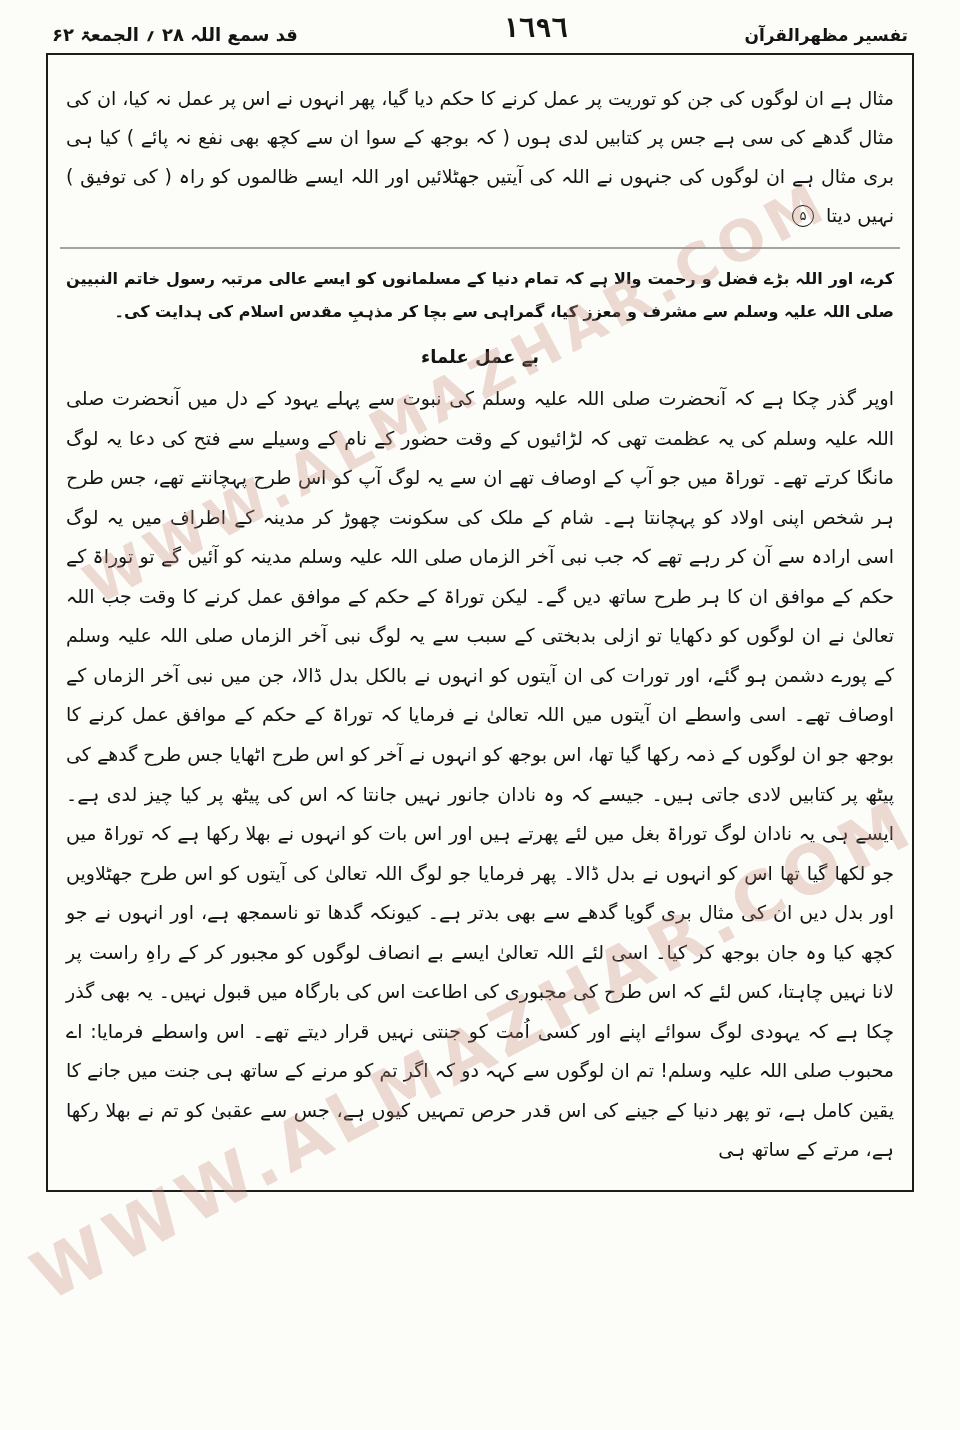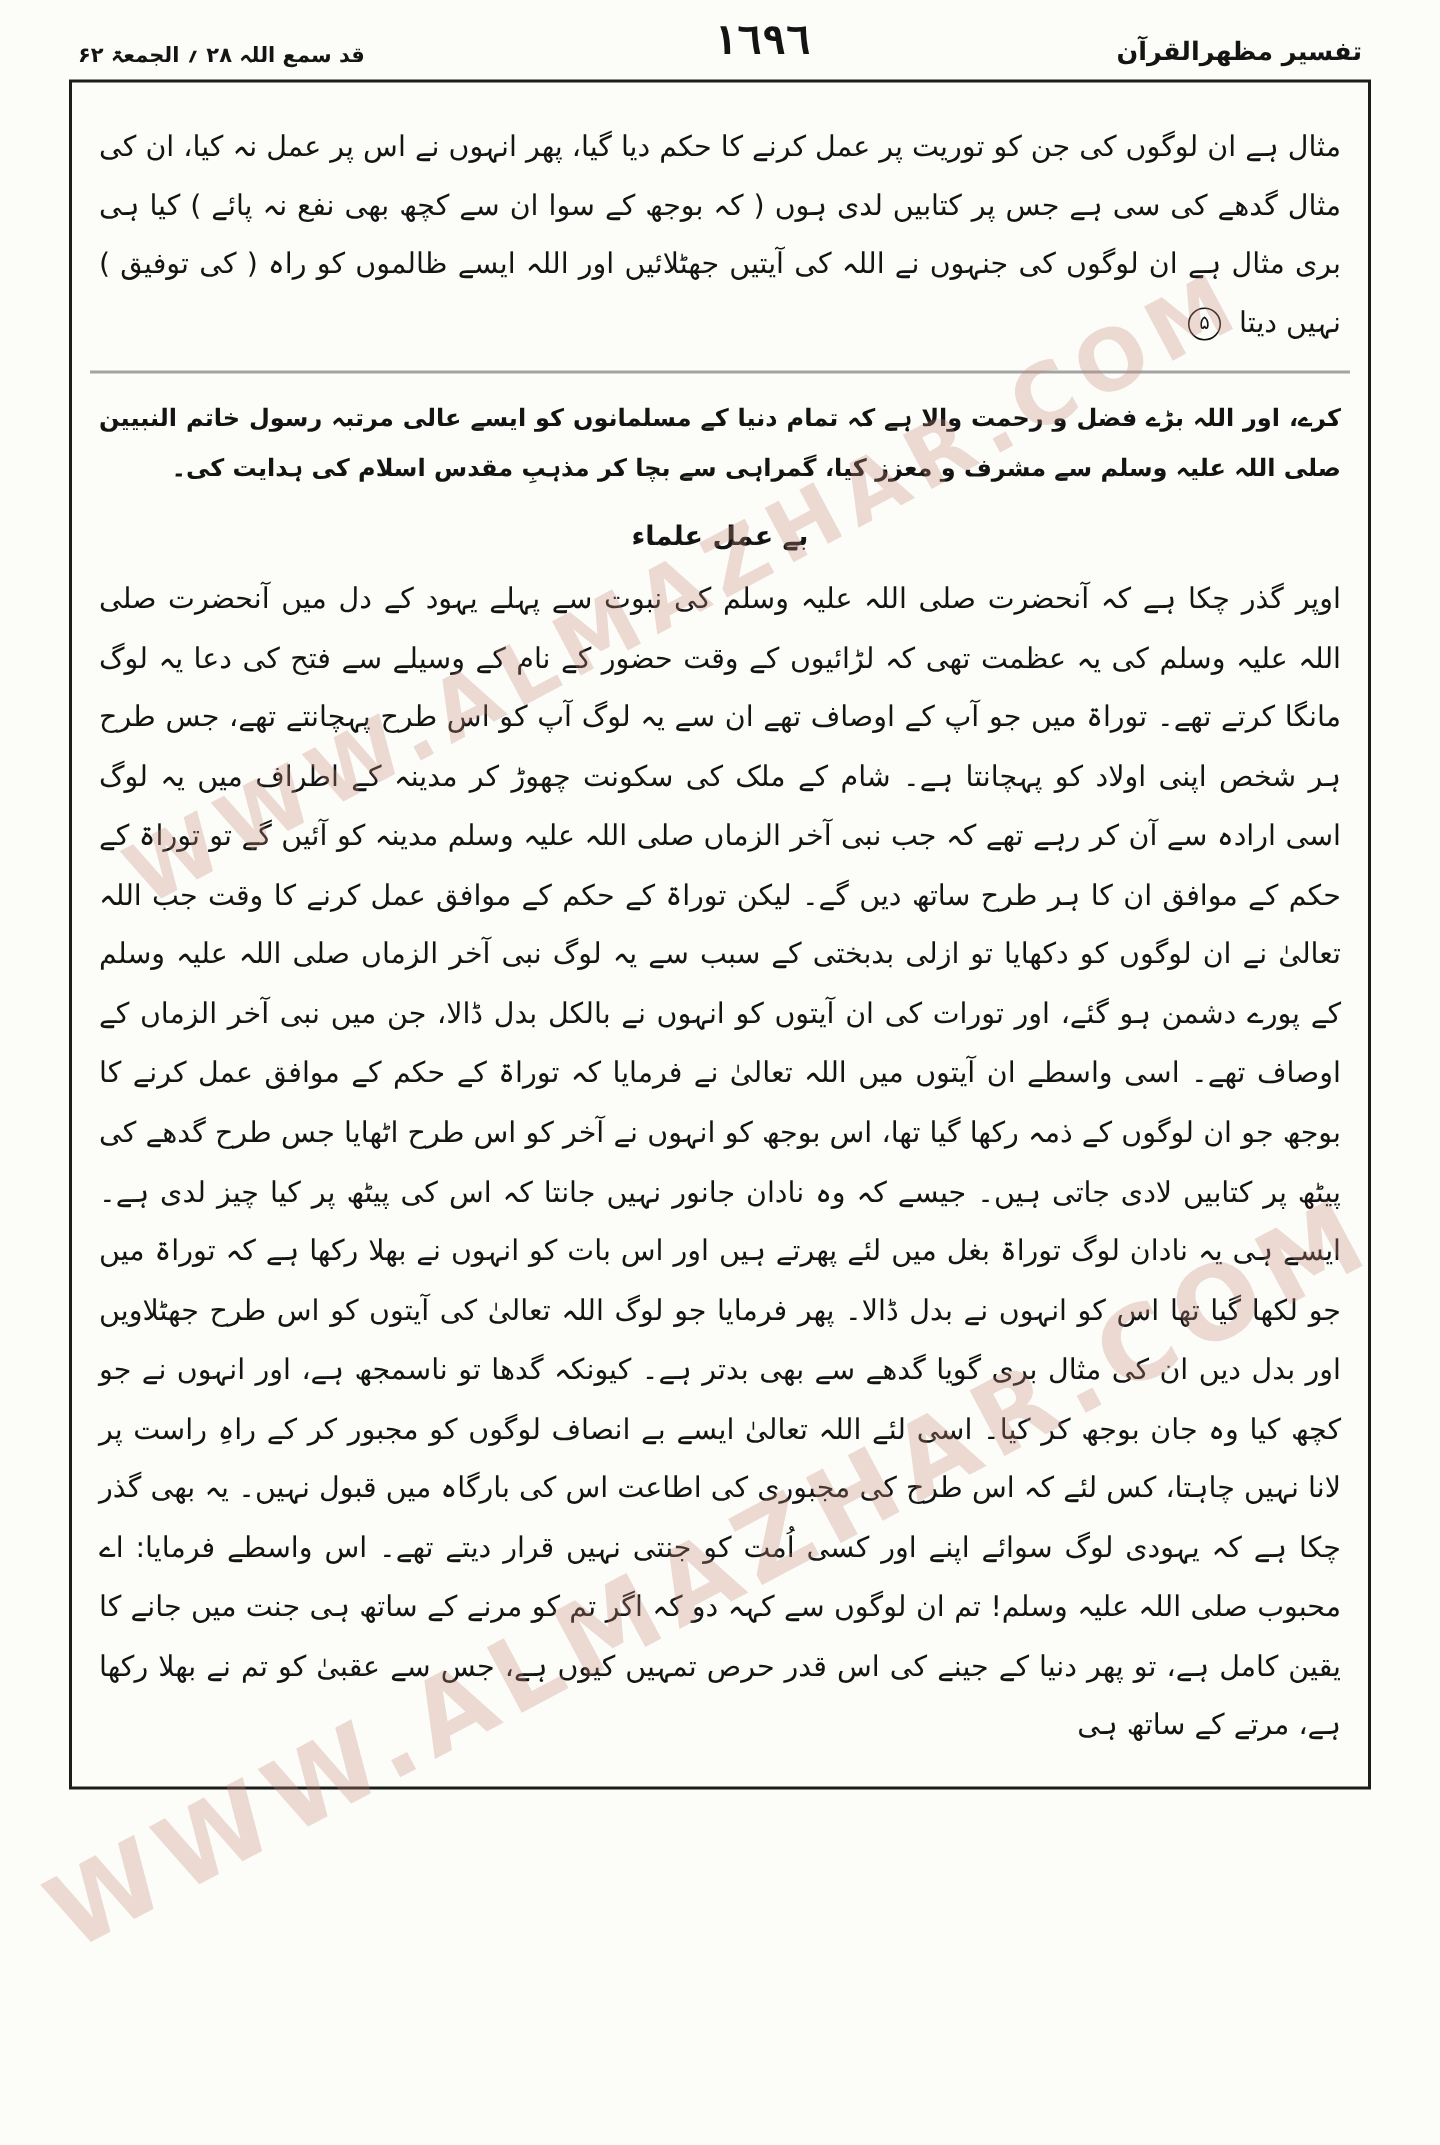--- a/index.html
+++ b/index.html
@@ -20,21 +20,21 @@
   }
   
   .header {
     display: flex;
     justify-content: space-between;
     align-items: flex-end;
     padding: 12px 52px 6px 52px;
   }
   .hdr-title { font-size: 17px; font-weight: bold; margin-left: 12px; }
   .hdr-pageno { font-size: 27px; font-weight: bold; letter-spacing: 2px; transform: translateX(20px); font-family: Liberation Mono, monospace; }
-  .hdr-juz { font-size: 14px; font-weight: bold; }
+  .hdr-juz { font-size: 18px; font-weight: bold; }
   
   .frame {
     margin: 2px 46px 0 46px;
     border: 2px solid #1c1c1c;
     padding: 10px 12px 14px 12px;
     position: relative;
     z-index: 2;
     background: transparent;
   }
   

